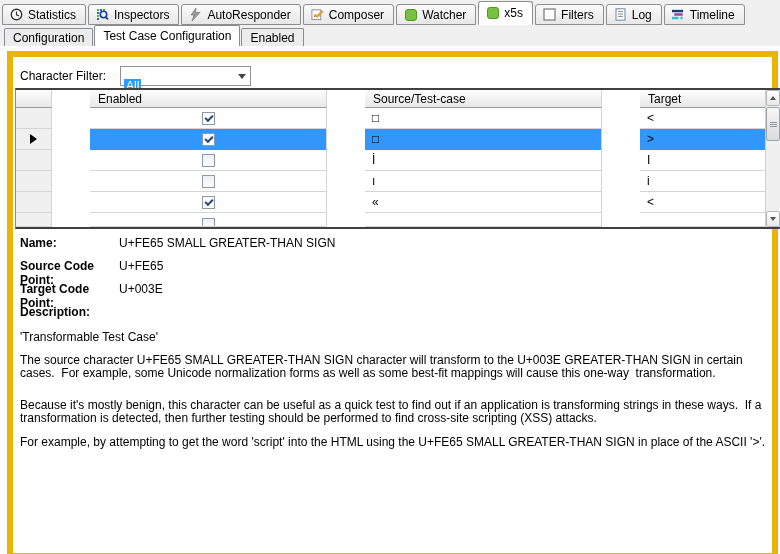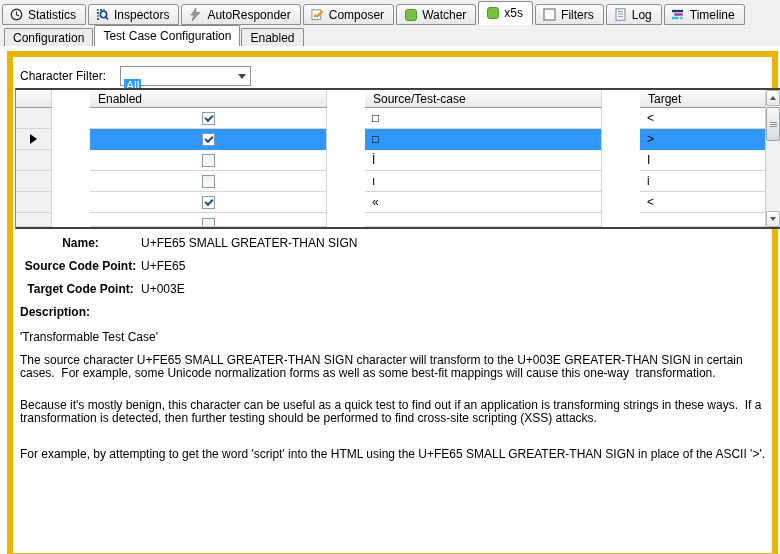--- a/index.html
+++ b/index.html
@@ -98,27 +98,27 @@
   .sthumb {
     position:absolute; left:0; top:17px; width:14px; height:34px;
     background:linear-gradient(#f6f6f6,#dcdcdc); border:1px solid #9aa4ad; border-radius:2px;
     display:flex; align-items:center; justify-content:center; flex-direction:column; gap:1px;
   }
   .sthumb i { display:block; width:7px; height:1px; background:#8b98a5; }
 
   
   .fields { position:absolute; left:7px; top:179px; }
   .field { display:flex; height:23px; align-items:flex-start; }
-  .field .lab { width:121px; font-weight:bold;text-align:center; }
+  .field .lab { width:99px; font-weight:bold; }
   .desc-label { position:absolute; left:7px; top:248px; font-weight:bold; }
   .desc { position:absolute; left:7px; top:274px; width:757px; }
   .desc p { white-space:pre-wrap; line-height:13px; }
   .desc p.p0 { margin-bottom:10px; }
   .desc p.p1 { margin-bottom:19px; }
-  .desc p.p2 { margin-bottom:23px; }
+  .desc p.p2 { margin-bottom:11px; }
 </style>
 </head>
 <body>
 
 <div class="toolbar">
     <div class="tool-tab">
       <span class="ticon">
         <svg width="13" height="13" viewBox="0 0 13 13">
           <circle cx="6.5" cy="6.5" r="5.2" fill="#fff" stroke="#333" stroke-width="1.4"></circle>
           <path d="M6.5 3.4 L6.5 6.8 L9 7.9" stroke="#333" stroke-width="1.2" fill="none"></path>

